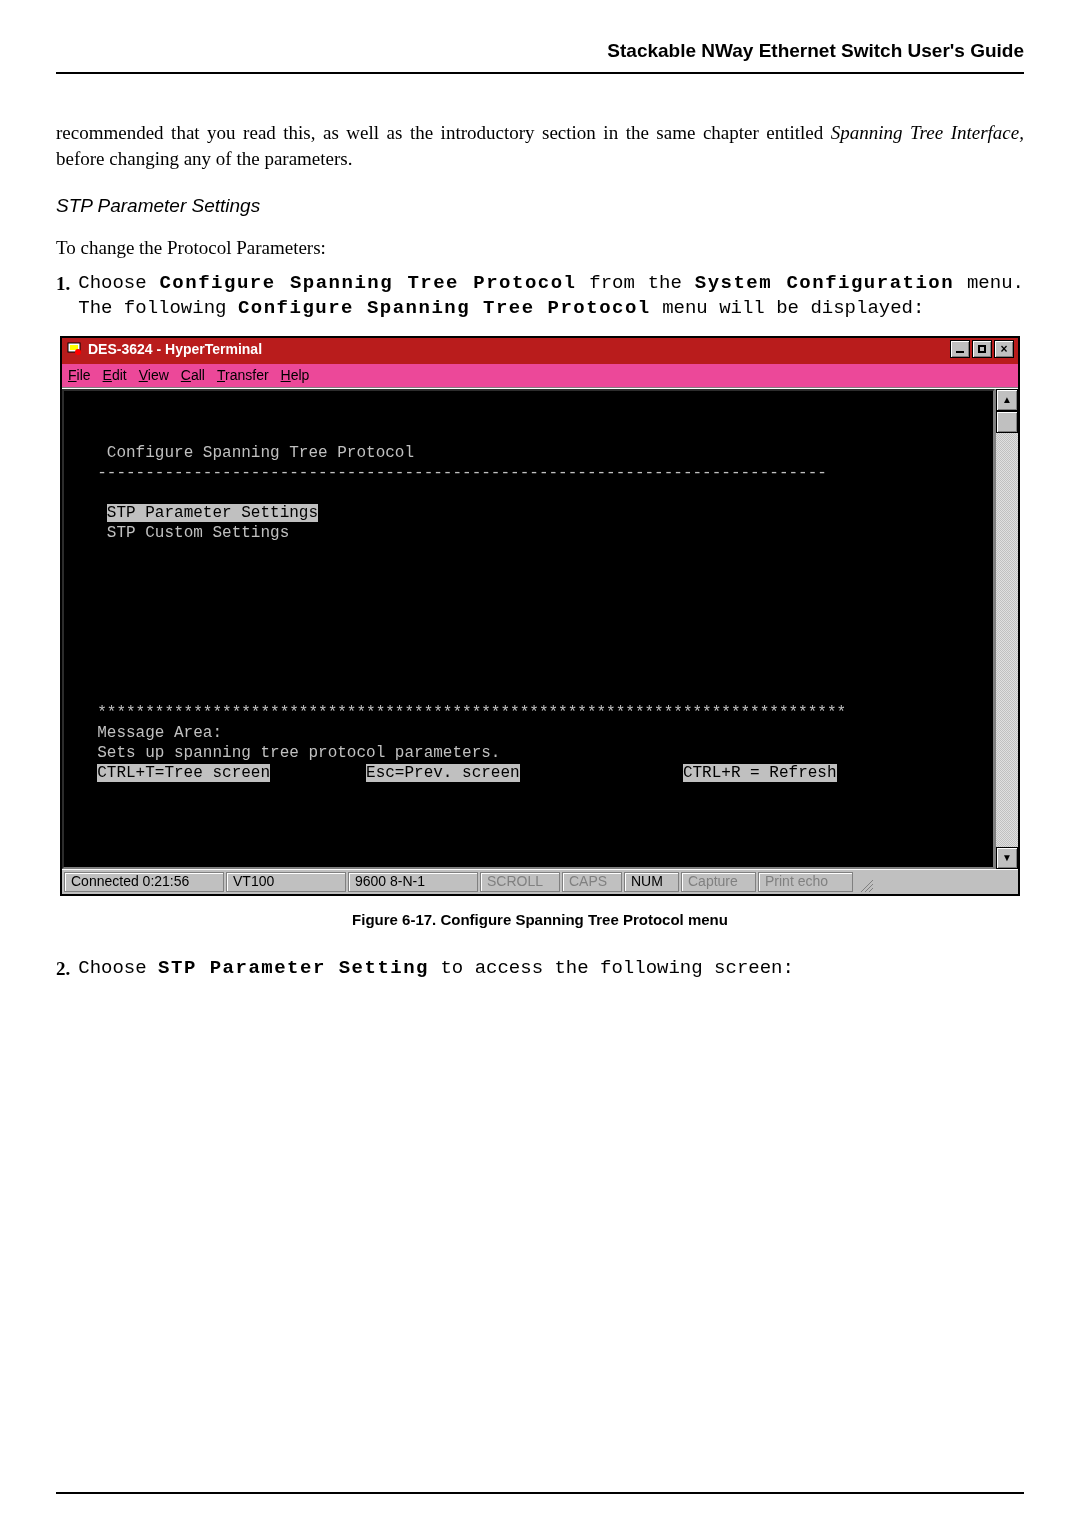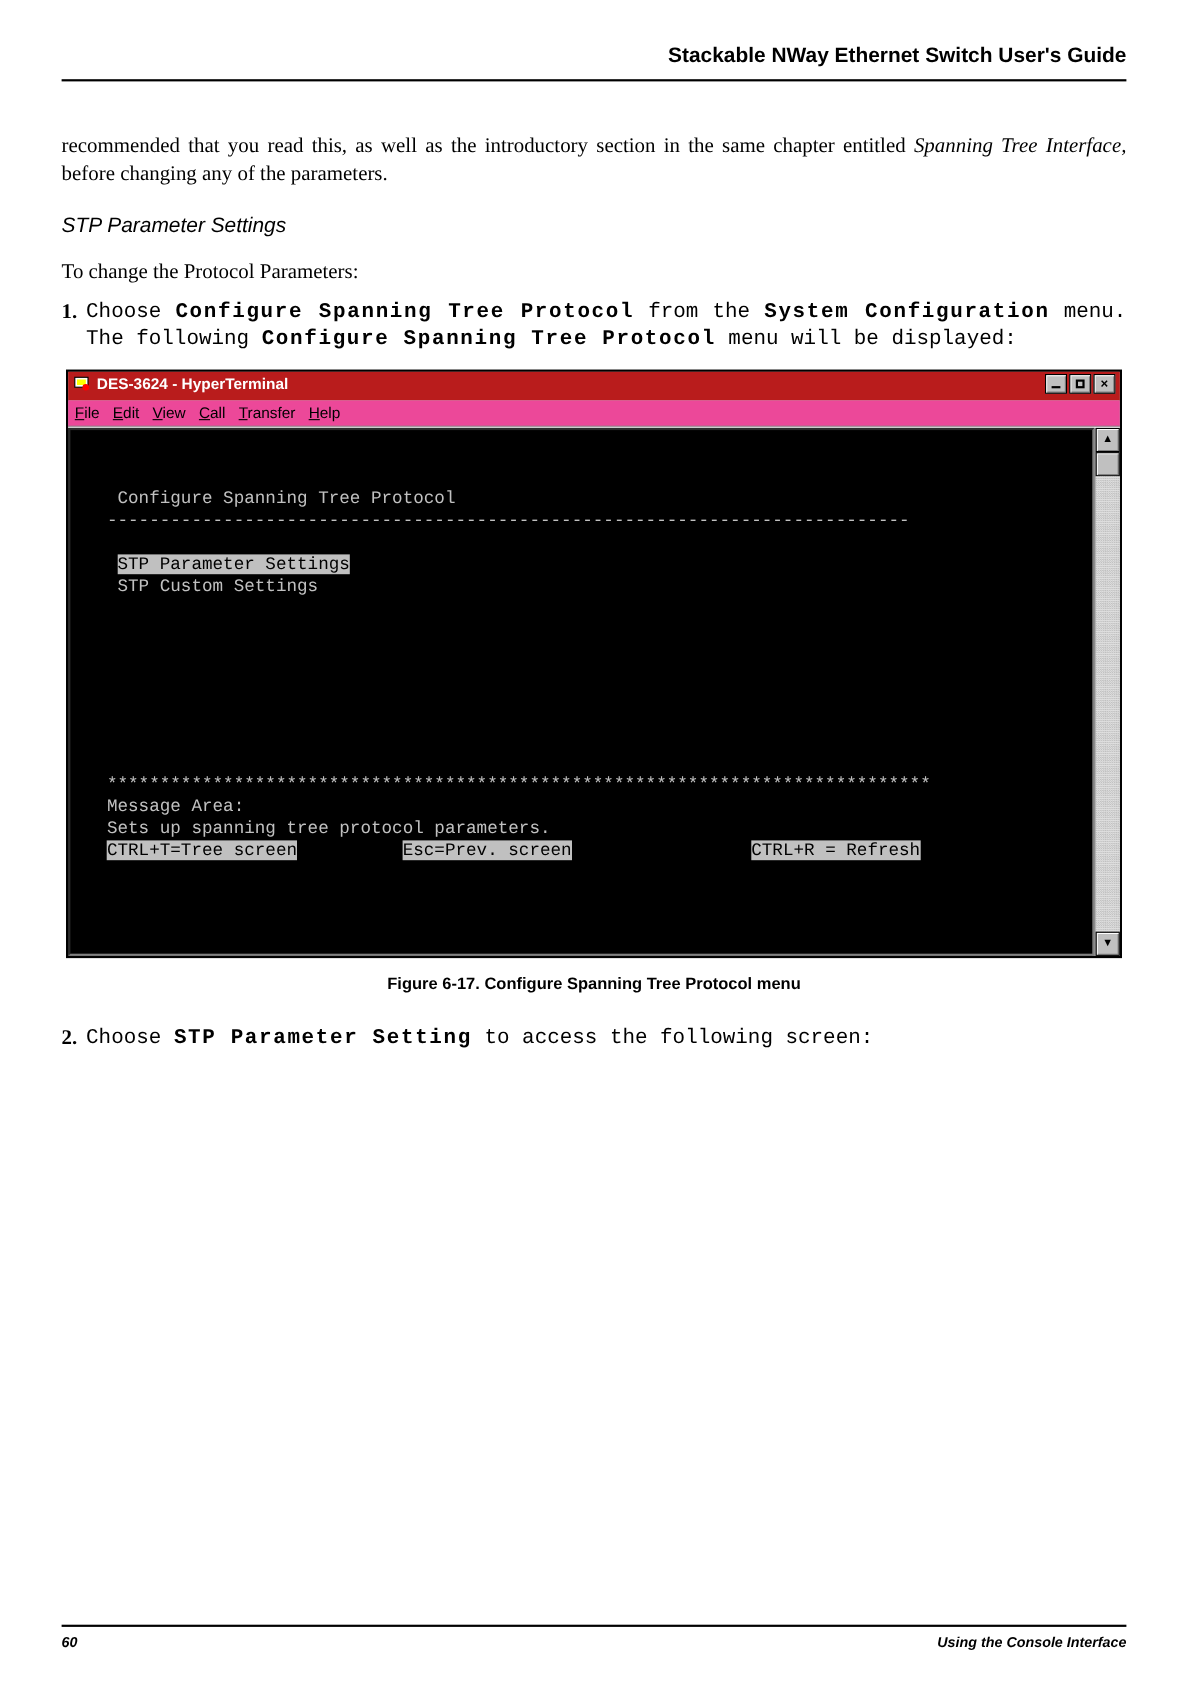--- a/index.html
+++ b/index.html
@@ -319,35 +319,48 @@
   <span>Sets up spanning tree protocol parameters.</span>
   <span class="invert">CTRL+T=Tree screen</span>          <span class="invert">Esc=Prev. screen</span>                 <span class="invert">CTRL+R = Refresh</span></div>
         <div class="big-scroll">
           <div class="sbtn">▲</div>
           <div class="sbtn thumb-top"></div>
           <div class="strack"></div>
           <div class="sbtn">▼</div>
         </div>
       </div>
 
+      <div class="statusbar">
+        <div class="status-cell" style="width:160px">Connected 0:21:56</div>
+        <div class="status-cell" style="width:120px">VT100</div>
+        <div class="status-cell" style="width:130px">9600 8-N-1</div>
+        <div class="status-cell disabled" style="width:80px">SCROLL</div>
+        <div class="status-cell disabled" style="width:60px">CAPS</div>
+        <div class="status-cell" style="width:55px">NUM</div>
+        <div class="status-cell disabled" style="width:75px">Capture</div>
+        <div class="status-cell disabled" style="width:95px">Print echo</div>
+        <div class="status-grip">
+          <svg width="16" height="16" viewBox="0 0 16 16">
+            <line x1="4" y1="16" x2="16" y2="4" stroke="#808080"></line>
+            <line x1="8" y1="16" x2="16" y2="8" stroke="#808080"></line>
+            <line x1="12" y1="16" x2="16" y2="12" stroke="#808080"></line>
+          </svg>
+        </div>
+      </div>
     </div>
 
     <div class="caption">Figure 6-17.  Configure Spanning Tree Protocol menu</div>
 
     <div class="ol">
       <div class="ol-item">
         <div class="ol-num"><strong>2.</strong></div>
         <div class="ol-body">
           <span>Choose </span><strong class="stretch"><span>STP Parameter Setting</span></strong><span> to access the following screen:</span>
         </div>
       </div>
     </div>
   </div>
 
   <div class="footer">
     <hr class="footer-rule">
-    <div class="footer-line">
-      <span>60</span>
-      <span>Using the Console Interface</span>
-    </div>
   </div>
 
 </div>
 
 </body></html>

